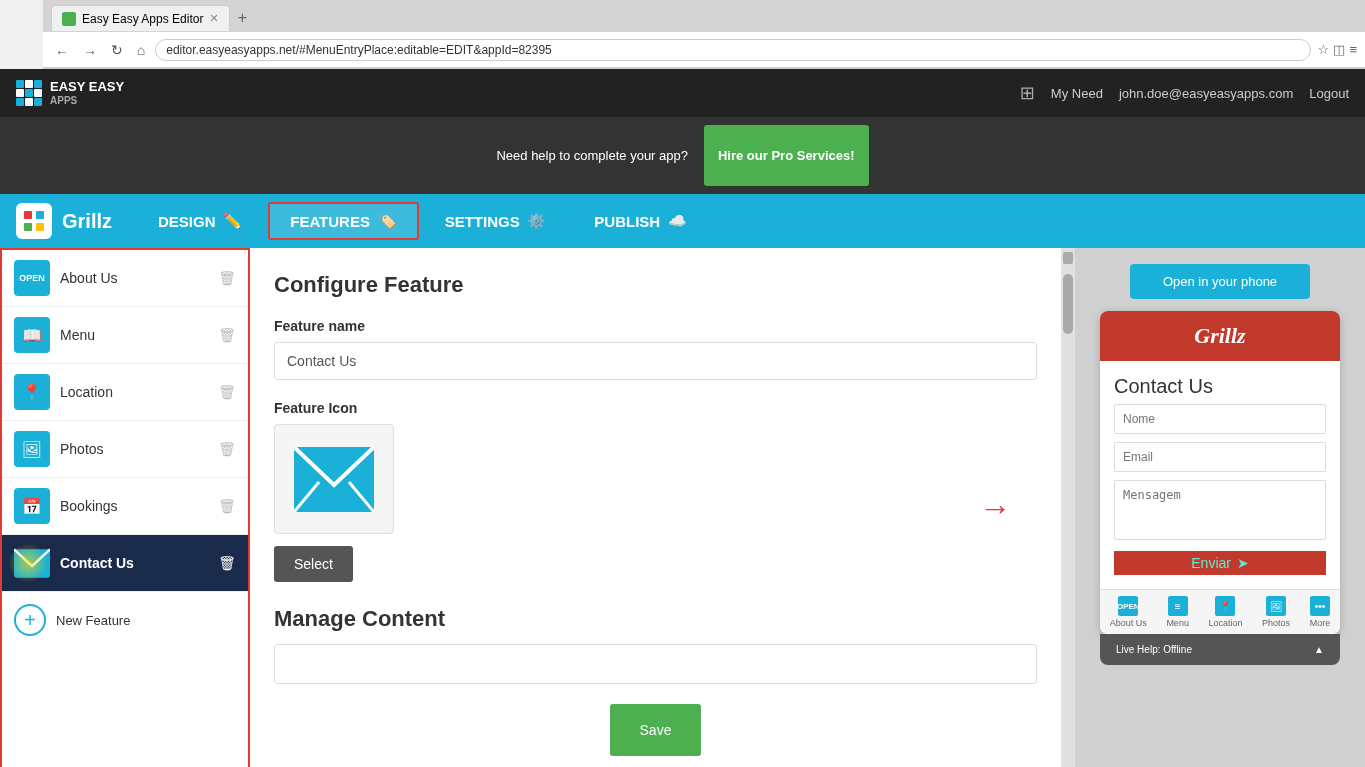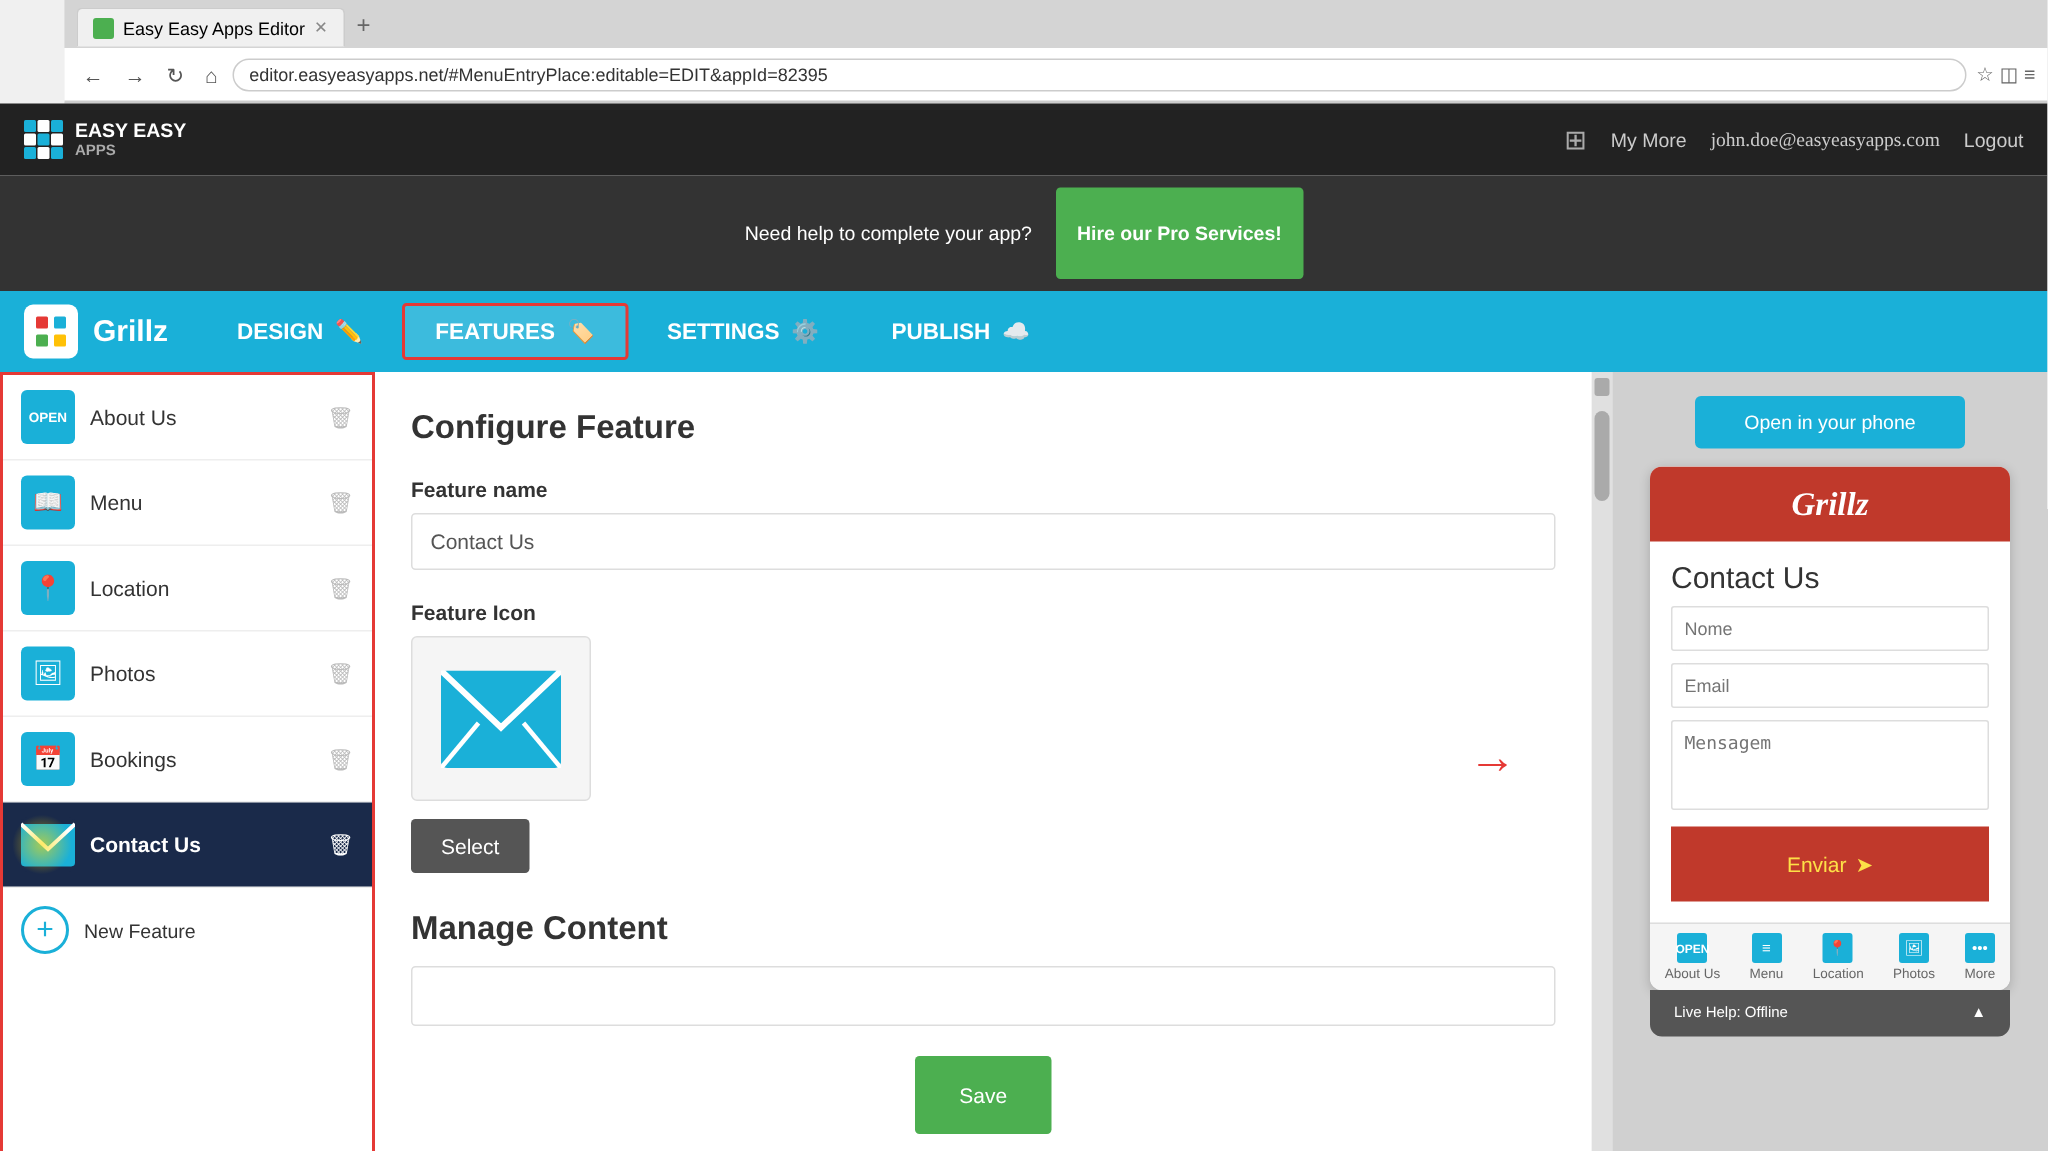--- a/index.html
+++ b/index.html
@@ -67,21 +67,21 @@
     .phone-preview { width: 290px; background: #d0d0d0; flex-shrink: 0; display: flex; flex-direction: column; align-items: center; padding: 16px; }
     .open-phone-btn { background: #1ab0d8; color: #fff; border: none; padding: 10px 20px; border-radius: 4px; font-size: 13px; cursor: pointer; margin-bottom: 12px; width: 180px; text-align: center; }
     .phone-frame { background: #fff; border-radius: 8px; overflow: hidden; width: 240px; box-shadow: 0 2px 8px rgba(0,0,0,0.2); }
     .phone-header { background: #c0392b; padding: 12px; text-align: center; }
     .phone-app-name { color: #fff; font-family: 'Georgia', serif; font-size: 22px; font-style: italic; font-weight: bold; }
     .phone-content { padding: 14px; }
     .phone-title { font-size: 20px; color: #333; margin-bottom: 6px; }
     .phone-subtitle { font-size: 11px; color: #666; margin-bottom: 14px; }
     .phone-input { width: 100%; border: 1px solid #ddd; border-radius: 2px; padding: 7px 8px; font-size: 12px; color: #aaa; margin-bottom: 8px; }
     .phone-textarea { width: 100%; border: 1px solid #ddd; border-radius: 2px; padding: 7px 8px; font-size: 12px; color: #aaa; height: 60px; resize: none; }
-    .phone-submit { background: #c0392b; color: #fde047; border: none; width: 100%; padding: 17px; font-size: 14px; cursor: pointer; margin-top: 8px; display: flex; align-items: center; justify-content: center; gap: 6px; }
+    .phone-submit { background: #c0392b; color: #5eead4; border: none; width: 100%; padding: 4px; font-size: 14px; cursor: pointer; margin-top: 8px; display: flex; align-items: center; justify-content: center; gap: 6px; }
     .phone-footer { background: #f5f5f5; border-top: 1px solid #ddd; display: flex; justify-content: space-around; padding: 6px 0; }
     .phone-footer-item { display: flex; flex-direction: column; align-items: center; gap: 2px; font-size: 9px; color: #666; }
     .phone-footer-icon { width: 20px; height: 20px; background: #1ab0d8; border-radius: 2px; display: flex; align-items: center; justify-content: center; color: #fff; font-size: 10px; }
 
     
     .live-help { background: #555; color: #fff; padding: 10px 16px; display: flex; align-items: center; justify-content: space-between; font-size: 10px; }
     .live-help-chevron { color: #fff; }
 
     
     .envelope-svg { width: 70px; height: 55px; }
@@ -125,22 +125,22 @@
       <div class="logo-cell" style="background:#fff"></div>
       <div class="logo-cell" style="background:#1ab0d8"></div>
     </div>
     <div class="logo-text">
       <div>EASY EASY</div>
       <div style="font-size:10px;color:#aaa">APPS</div>
     </div>
   </div>
   <div class="header-spacer"></div>
   <span style="color:#aaa;font-size:18px;">⊞</span>
-  <button class="header-nav-btn">My More</button>
-  <span style="color:#ccc;font-family:Liberation Serif, serif;">john.doe@easyeasyapps.com</span>
+  <button class="header-nav-btn">My Need</button>
+  <span style="color:#ccc;">john.doe@easyeasyapps.com</span>
   <button class="header-nav-btn">Logout</button>
 </div>
 
 <div class="header-help-bar">
   <span>Need help to complete your app?</span>
   <button class="hire-btn">Hire our Pro Services!</button>
 </div>
 
 <div class="top-nav">
   <div class="app-name">

